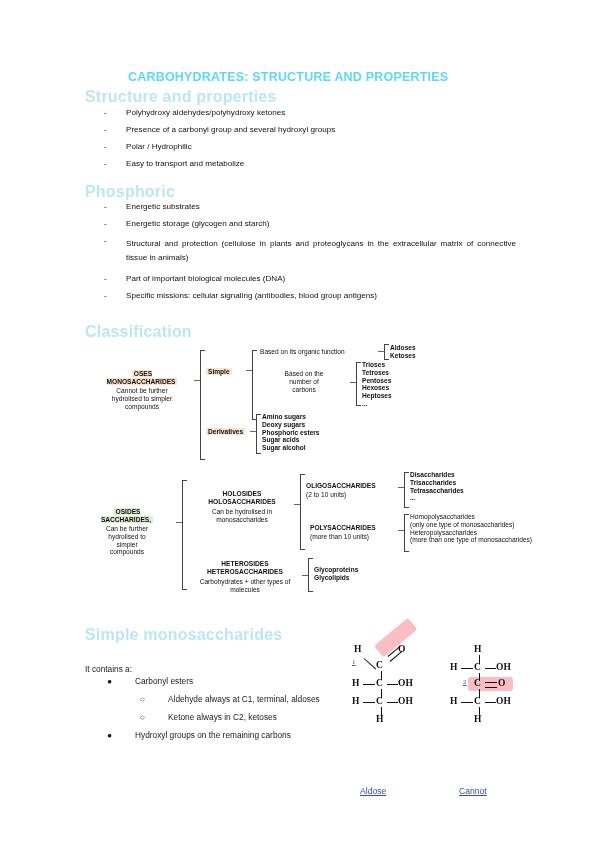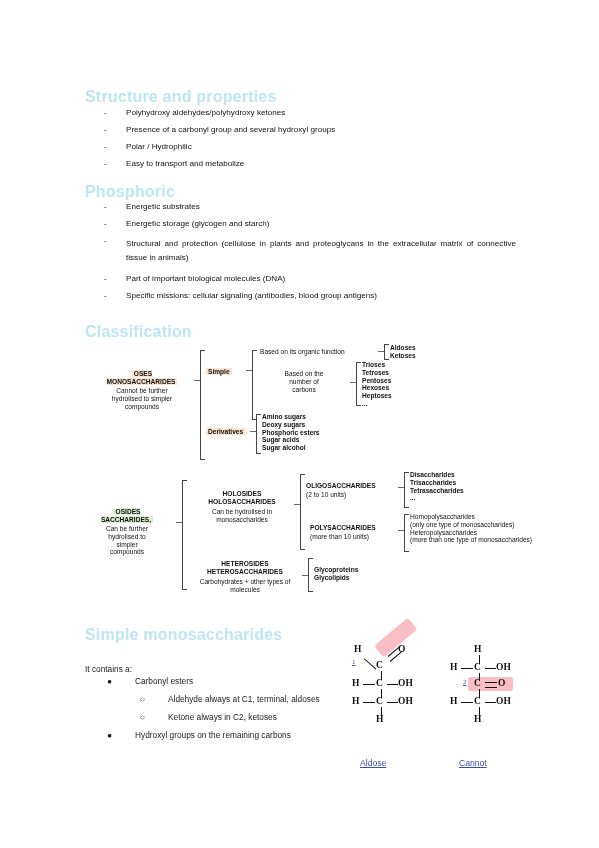--- a/index.html
+++ b/index.html
@@ -49,27 +49,28 @@
   
   .chem{position:absolute;font-family:"Liberation Serif",serif;}
   .chem .atom{position:absolute;font-size:9.5px;font-weight:bold;color:#111;
               white-space:nowrap;}
   .chem .num{position:absolute;font-size:7px;color:#3a4fa8;
              text-decoration:underline;font-family:"Liberation Serif",serif;}
   .vb{position:absolute;border-left:1.1px solid #111;}
   .hb{position:absolute;border-top:1.1px solid #111;}
   .pinkbox{position:absolute;background:rgba(244,150,160,.62);border-radius:3px;}
   .chem-label{position:absolute;font-size:8.6px;color:#3a4fa8;
-              text-decoration:underline;font-family:"Liberation Sans",sans-serif;}
+              text-decoration:underline;font-family:"Liberation Sans",sans-serif;margin-top:28px;}
 </style>
 </head>
 <body>
 
 <div class="page">
 
+  <div class="doc-title">CARBOHYDRATES: STRUCTURE AND PROPERTIES</div>
 
   <div class="sec-head" style="top:88px;">Structure and properties</div>
 
   <div class="dlist" style="top:109px;width:420px;">
     <div class="row">
       <span class="dash">-</span>
       <span class="txt">Polyhydroxy aldehydes/polyhydroxy ketones</span>
     </div>
     <div class="row">
       <span class="dash">-</span>

